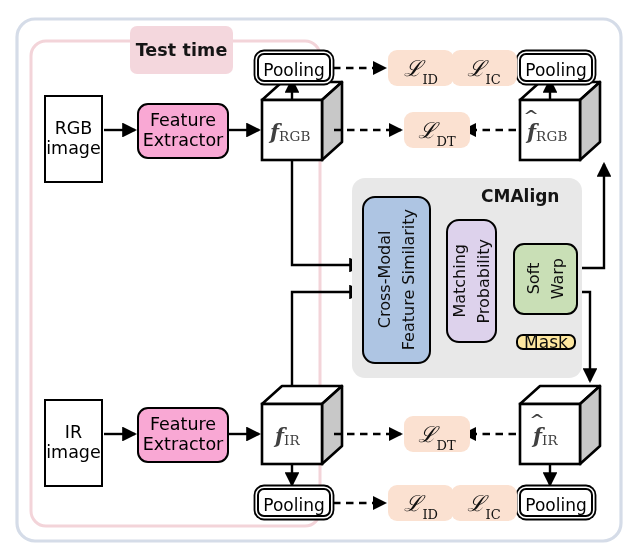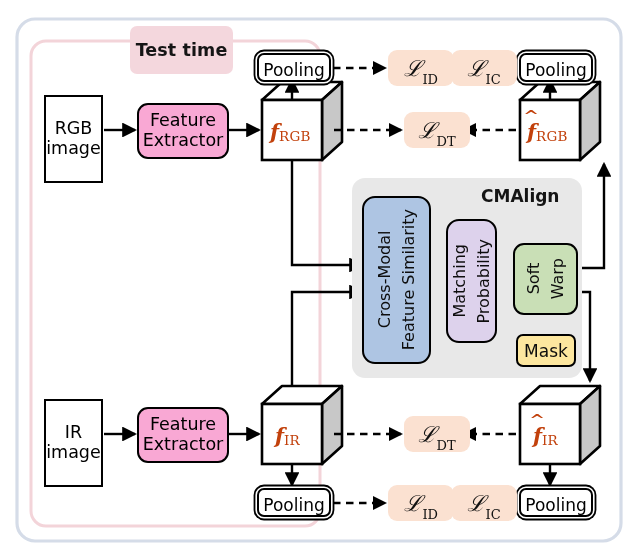--- a/index.html
+++ b/index.html
@@ -34,21 +34,21 @@
   .vtext{writing-mode:vertical-rl;transform:rotate(180deg);
         font-size:16px;line-height:1.18;color:#0d0d0d;text-align:center;
         white-space:pre;}
   .vtext.two{line-height:1.5;}
 
   .maskbox{position:absolute;box-sizing:border-box;border:2.4px solid #000;
         border-radius:7px;display:flex;align-items:center;justify-content:center;
         font-size:17px;color:#0d0d0d;}
 
   .cubelabel{position:absolute;font-family:"DejaVu Serif","Liberation Serif",serif;
-        font-size:19px;color:#c2410c;white-space:nowrap;}
+        font-size:19px;color:#404040;white-space:nowrap;}
   .cubelabel i{font-family:"DejaVu Serif","Liberation Serif",serif;
         font-weight:bold;font-style:italic;font-size:21px;}
   .cubelabel sub{font-size:13.5px;font-style:normal;font-weight:normal;
         vertical-align:baseline;position:relative;top:2px;letter-spacing:.2px;}
   .hat{position:relative;display:inline-block;}
   .hat:before{content:"\005E";position:absolute;left:48%;top:-12px;
         transform:translateX(-50%) scaleX(1.25);font-size:15px;font-weight:bold;
         font-style:normal;font-family:"DejaVu Serif",serif;}
 
   .losslabel{font-family:"DejaVu Serif","Liberation Serif",serif;font-size:20px;}
@@ -163,21 +163,21 @@
   <div class="vblock" style="left:446px;top:219px;width:51px;height:124px;background:#ddd2ec;">
     <div class="vtext two">Matching
 Probability</div>
   </div>
 
   <div class="vblock" style="left:513px;top:243px;width:65px;height:72px;background:#c9dfb6;border-radius:11px;">
     <div class="vtext two">Soft
 Warp</div>
   </div>
 
-  <div class="maskbox" style="left:516px;top:334px;width:60px;height:33px;background:#fde79f;">
+  <div class="maskbox" style="left:516px;top:334px;width:60px;height:16px;background:#fde79f;">
     <span>Mask</span>
   </div>
 
   <div class="node plainbox" style="left:44px;top:95px;width:59px;height:88px;flex-direction:column;">
     <span>RGB</span>
     <span>image</span>
   </div>
 
   <div class="node roundbox" style="left:137px;top:103px;width:92px;height:56px;flex-direction:column;">
     <span>Feature</span>

